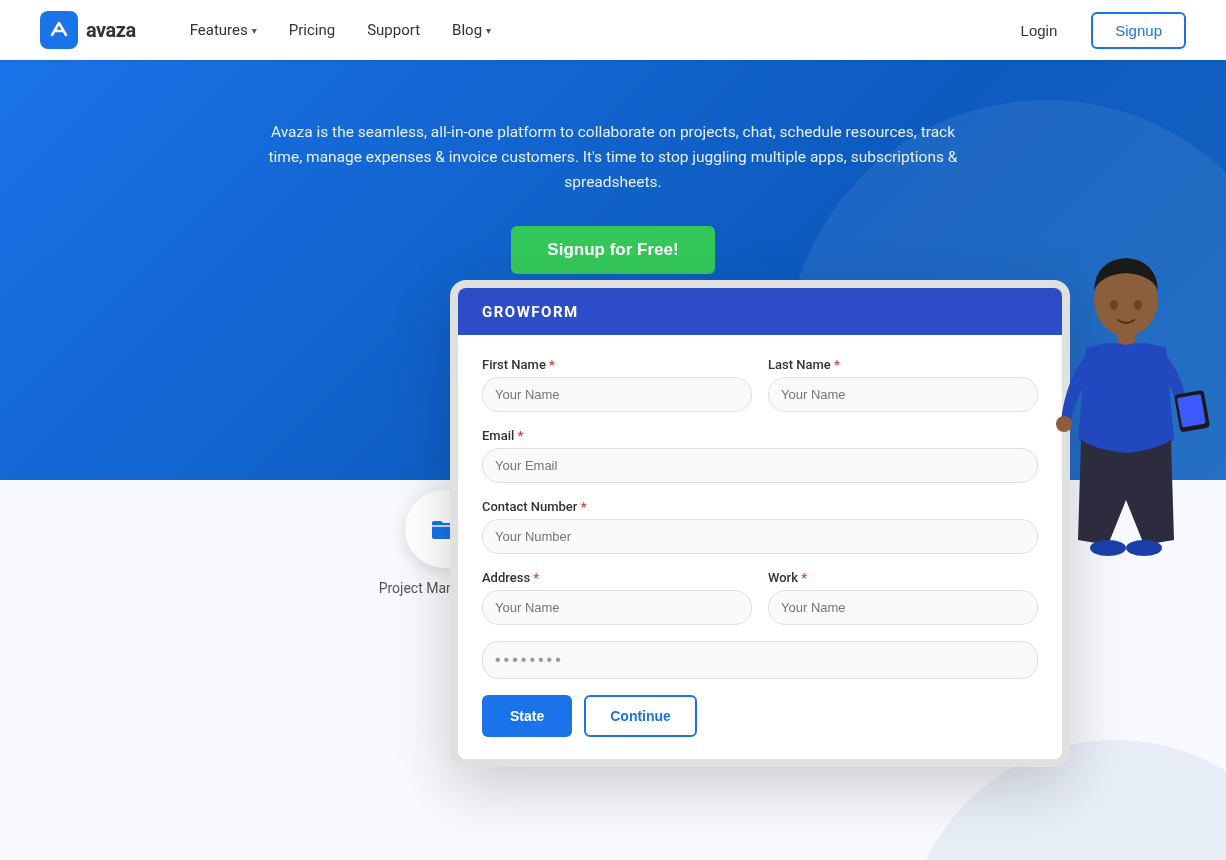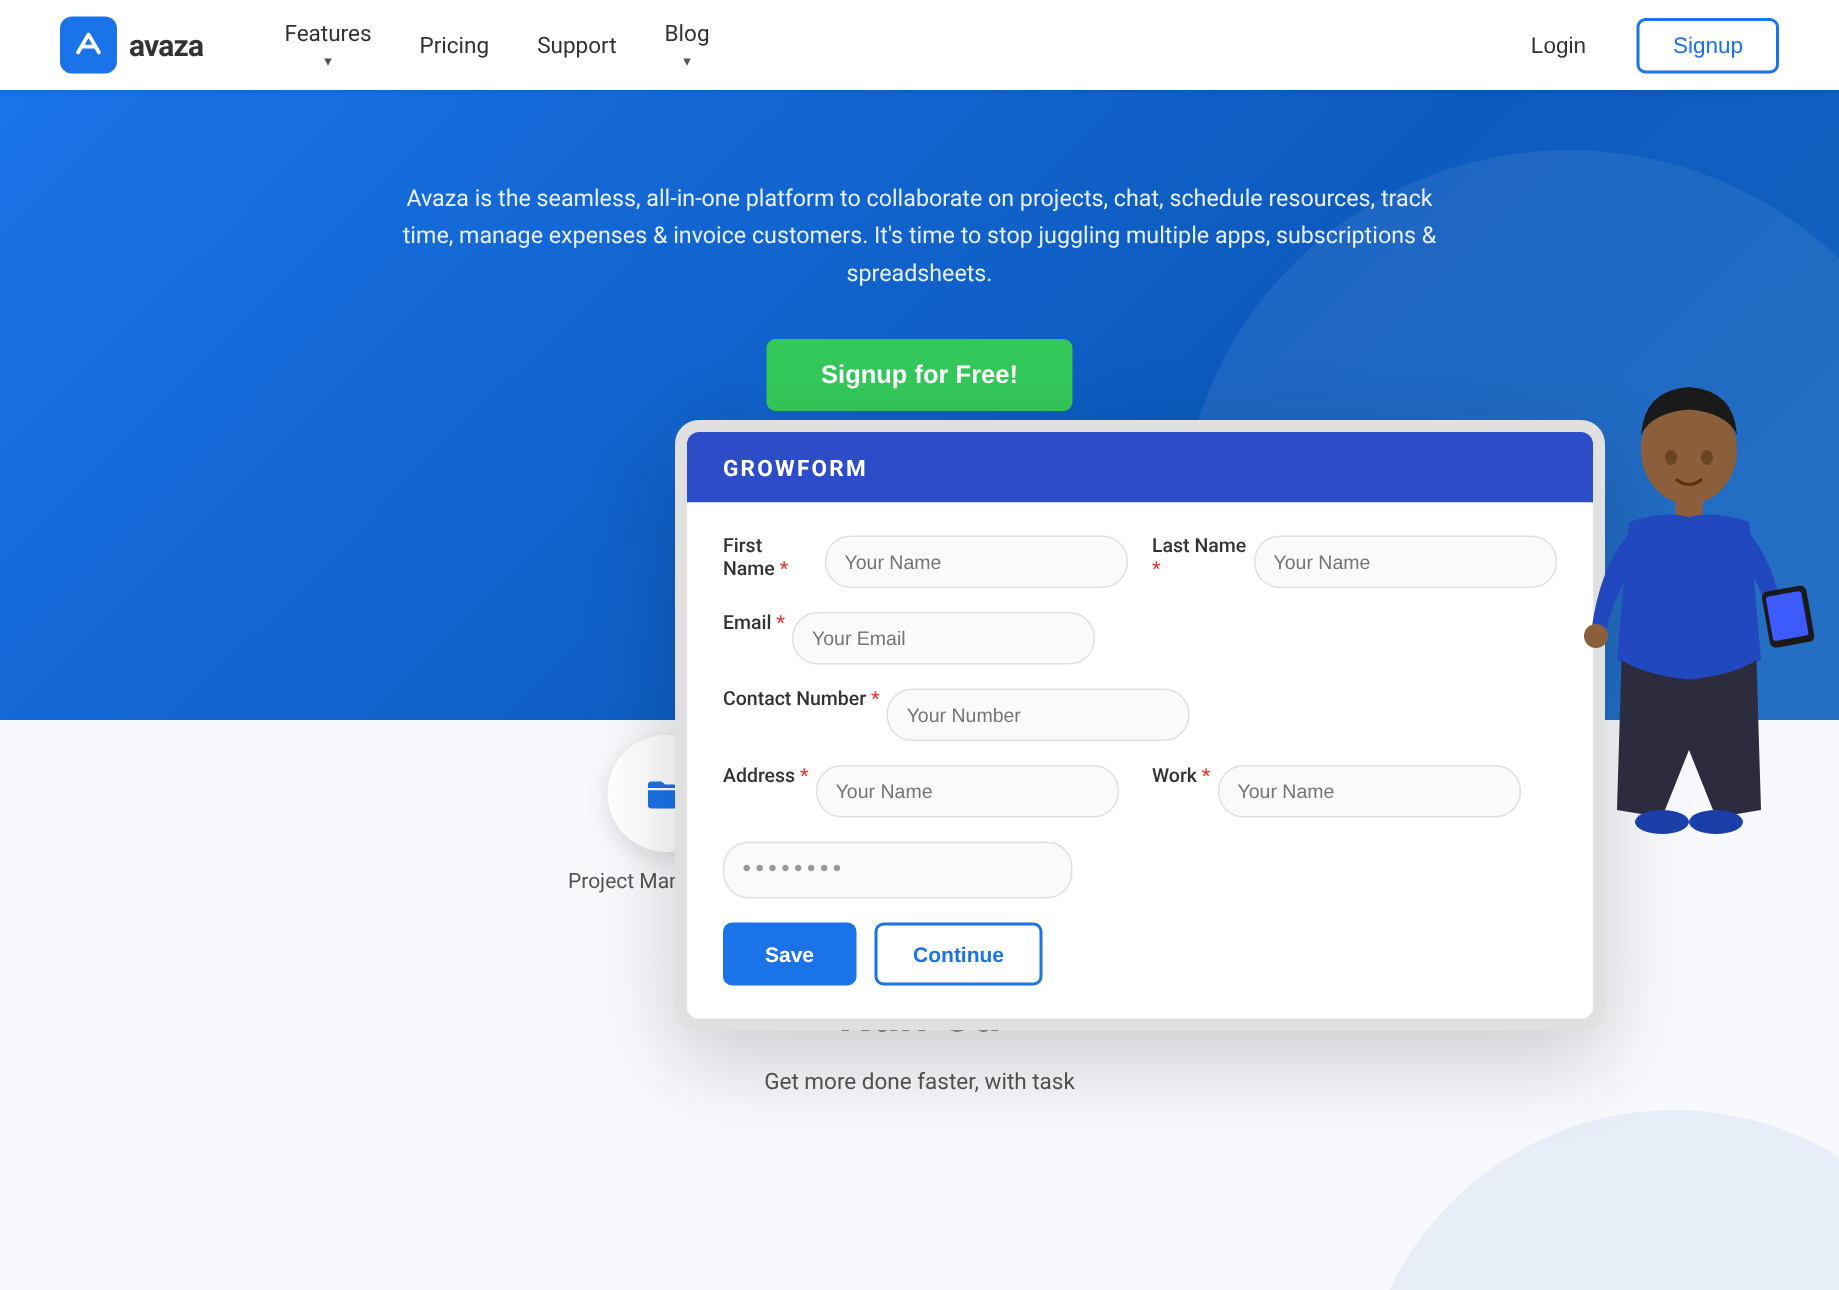--- a/index.html
+++ b/index.html
@@ -20,21 +20,21 @@
     .nav-logo-icon {
       width: 38px; height: 38px; background: #1a73e8;
       border-radius: 8px; display: flex; align-items: center; justify-content: center;
       margin-right: 8px;
     }
     .nav-logo-icon svg { width: 22px; height: 22px; }
     .nav-logo-text { font-size: 20px; font-weight: 700; color: #333; letter-spacing: -0.5px; }
     .nav-links { display: flex; align-items: center; gap: 4px; flex: 1; }
     .nav-link {
       padding: 8px 14px; font-size: 15px; color: #333; cursor: pointer;
-      display: flex; align-items: center; gap: 4px; border-radius: 4px; flex-direction: column;
+      display: flex; align-items: center; gap: 4px; border-radius: 4px;
     }
     .nav-link .chevron { font-size: 10px; color: #555; }
     .nav-actions { display: flex; align-items: center; gap: 16px; }
     .btn-login {
       padding: 8px 18px; font-size: 15px; color: #333; background: transparent;
       border: none; cursor: pointer; border-radius: 4px;
     }
     .btn-signup {
       padding: 8px 22px; font-size: 15px; color: #1a73e8; background: transparent;
       border: 2px solid #1a73e8; border-radius: 6px; cursor: pointer; font-weight: 500;
@@ -103,21 +103,21 @@
     }
     .growform-header {
       background: #2d4cc8;
       padding: 14px 24px;
     }
     .growform-title {
       color: #fff; font-size: 15px; font-weight: 700; letter-spacing: 1.5px;
     }
     .growform-body { padding: 22px 24px; background: #fff; }
     .form-row { display: flex; gap: 16px; margin-bottom: 16px; }
-    .form-group { flex: 1; display: flex; flex-direction: row; gap: 5px; }
+    .form-group { flex: 1; display: flex; flex-direction: column; gap: 5px; justify-content: center; }
     .form-label { font-size: 13px; color: #333; font-weight: 500; }
     .form-label .req { color: #e53935; }
     .form-input {
       border: 1.5px solid #e0e0e0; border-radius: 17px;
       padding: 9px 12px; font-size: 13px; color: #999;
       background: #fafafa; outline: none;
     }
     .form-input.password { font-size: 16px; letter-spacing: 3px; }
     .form-actions { display: flex; gap: 12px; margin-top: 8px; }
     .btn-save {
@@ -305,21 +305,21 @@
           </div>
         </div>
 
         <div class="form-row">
           <div class="form-group">
             <input class="form-input password" type="password" value="••••••••" style="">
           </div>
         </div>
 
         <div class="form-actions">
-          <button class="btn-save">Save</button>
+          <button class="btn-save">State</button>
           <button class="btn-continue">Continue</button>
         </div>
       </div>
     </div>
   </div>
 
   <div style="position:absolute;right:0;top:240px;width:200px;height:420px;z-index:25;">
     <svg viewBox="0 0 200 420" fill="none" xmlns="http://www.w3.org/2000/svg" style="width:100%;height:100%;">
 
       <ellipse cx="100" cy="60" rx="32" ry="36" fill="#8B5E3C"></ellipse>

